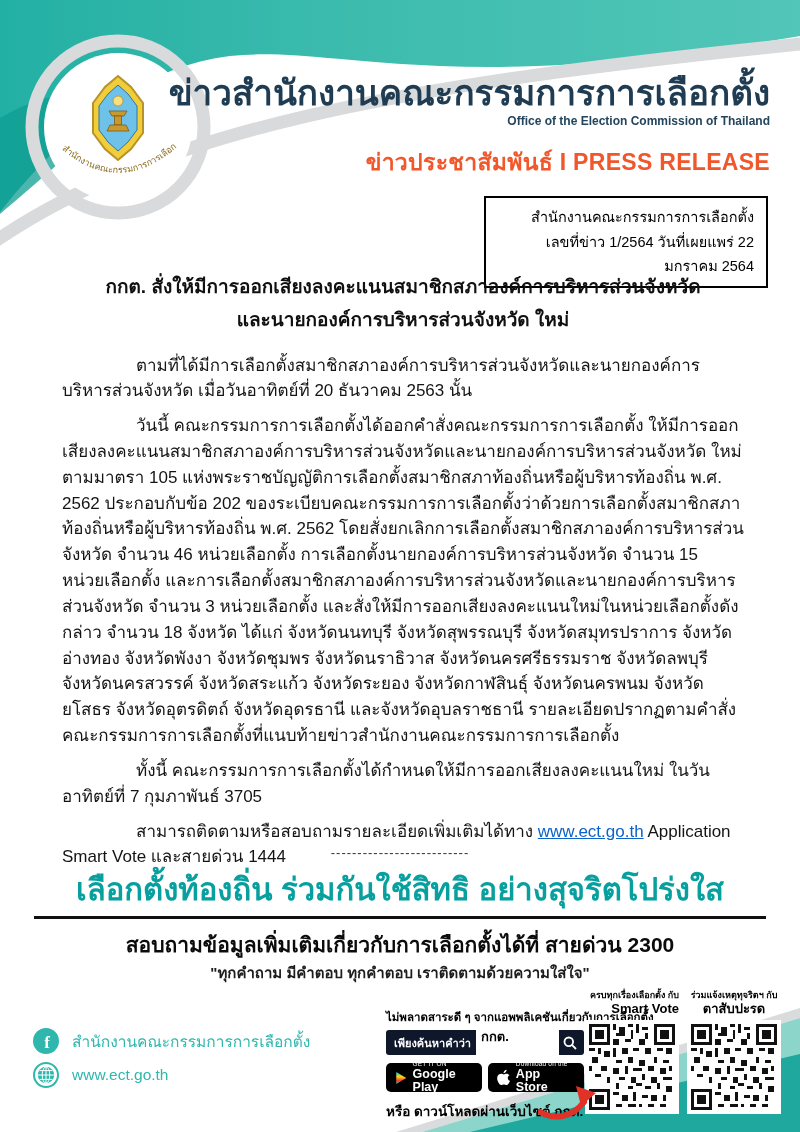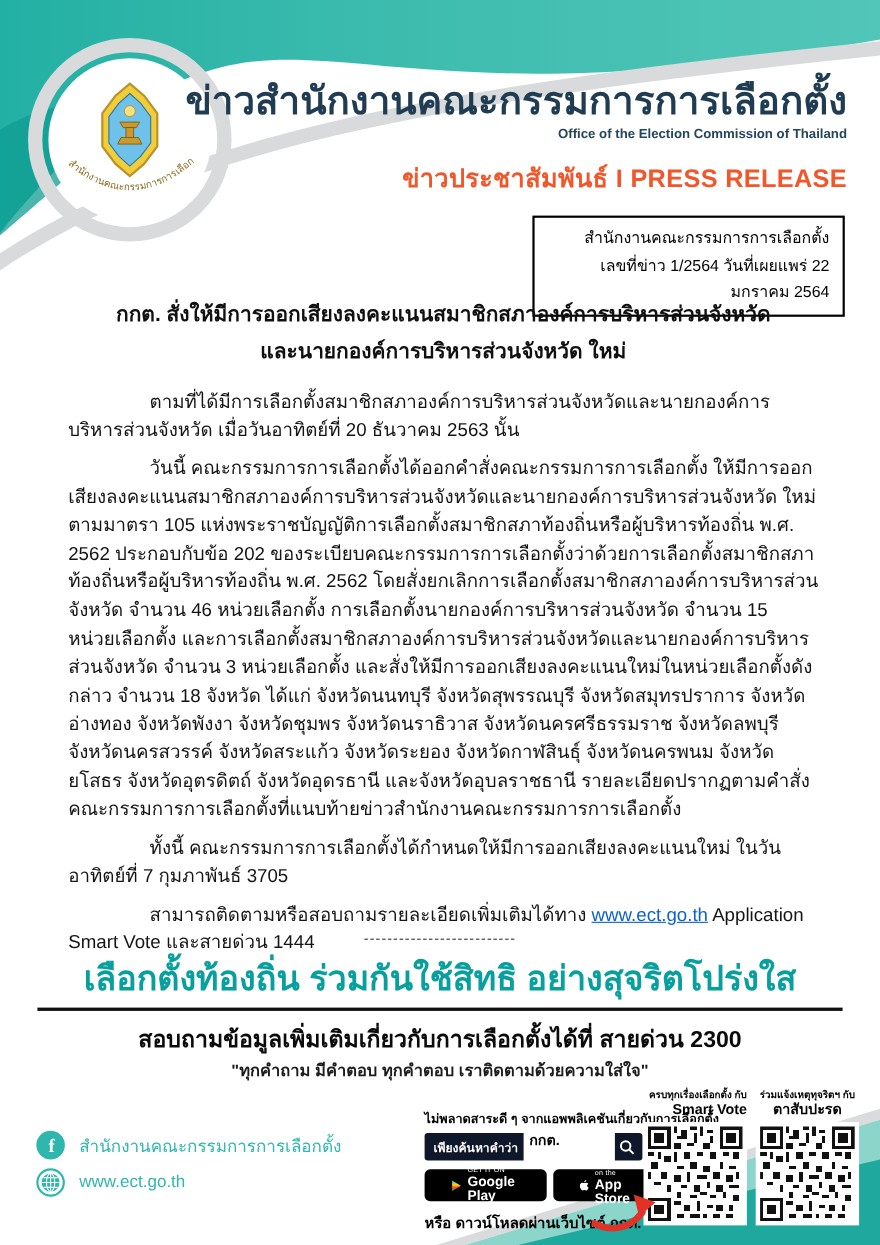--- a/index.html
+++ b/index.html
@@ -35,21 +35,21 @@
   .contact-row{display:flex;align-items:center;gap:12px;height:34px;}
   .c-label{font-size:15.5px;color:#2fb7ae;}
 
   .promo{position:absolute;left:386px;top:1008px;width:198px;color:#000;}
   .promo-heading{font-size:11.5px;font-weight:bold;text-align:center;white-space:nowrap;}
   .search-bar{margin-top:4px;height:25px;background:#0f172a;border-radius:3px;display:flex;align-items:center;padding:0 3px;}
   .search-label{color:#fff;font-size:11px;font-weight:bold;padding:0 5px;white-space:nowrap;}
   .search-term{background:#fff;color:#000;font-weight:bold;font-size:13px;flex:1;height:32px;line-height:19px;padding:0 5px;}
   .search-icon-box{width:22px;display:flex;justify-content:center;}
   .badges{display:flex;gap:6px;margin-top:8px;}
-  .badge{flex:1;height:29px;background:#000;border-radius:5px;color:#fff;display:flex;align-items:center;gap:5px;padding:0 24px;}
+  .badge{flex:1;height:29px;background:#000;border-radius:5px;color:#fff;display:flex;align-items:center;gap:5px;padding:0 9px;}
   .badge-text{display:flex;flex-direction:column;line-height:1.05;}
   .badge-text small{font-size:6.5px;letter-spacing:.2px;}
   .badge-text b{font-size:12.5px;}
   .website-note{margin-top:8px;font-size:13.5px;font-weight:bold;white-space:nowrap;}
   .red-arrow{position:absolute;left:538px;top:1084px;z-index:6;}
 
   .qr-block{position:absolute;top:988px;width:96px;text-align:center;z-index:5;}
   .qr1{left:583px;text-align:right;}
   .qr2{left:686px;}
   .qr-cap1{font-size:9px;font-weight:bold;color:#000;white-space:nowrap;}

